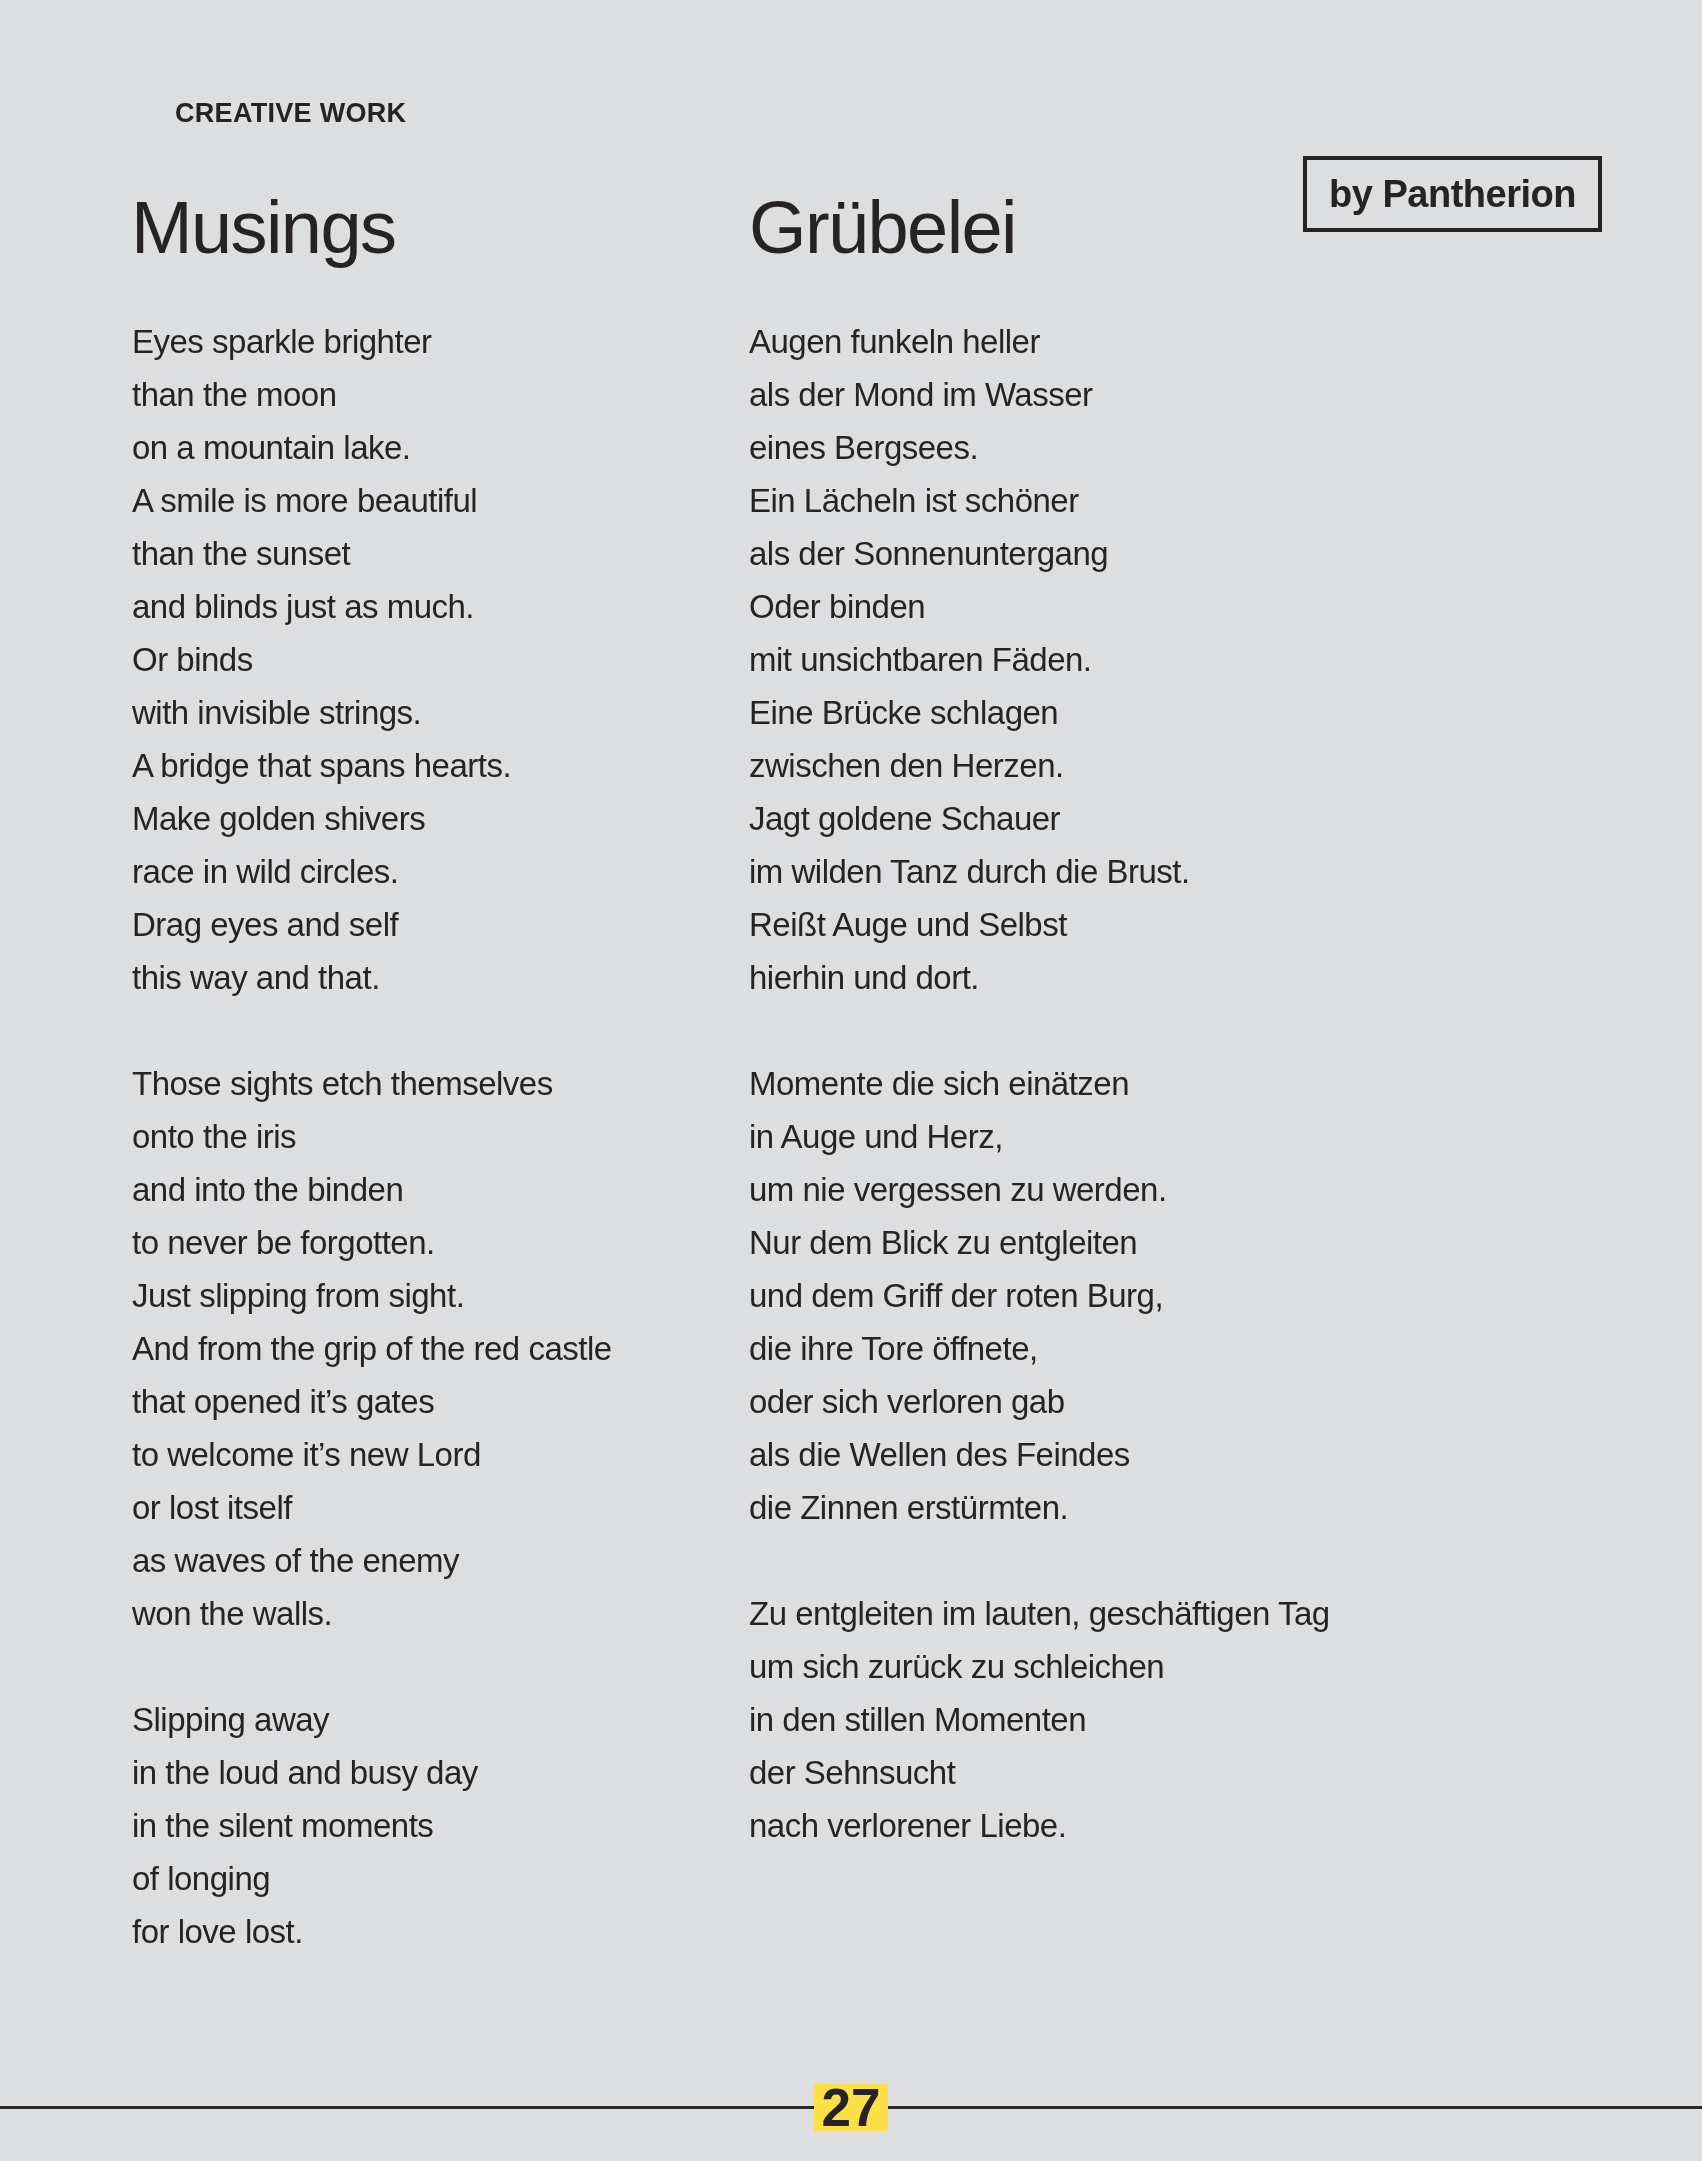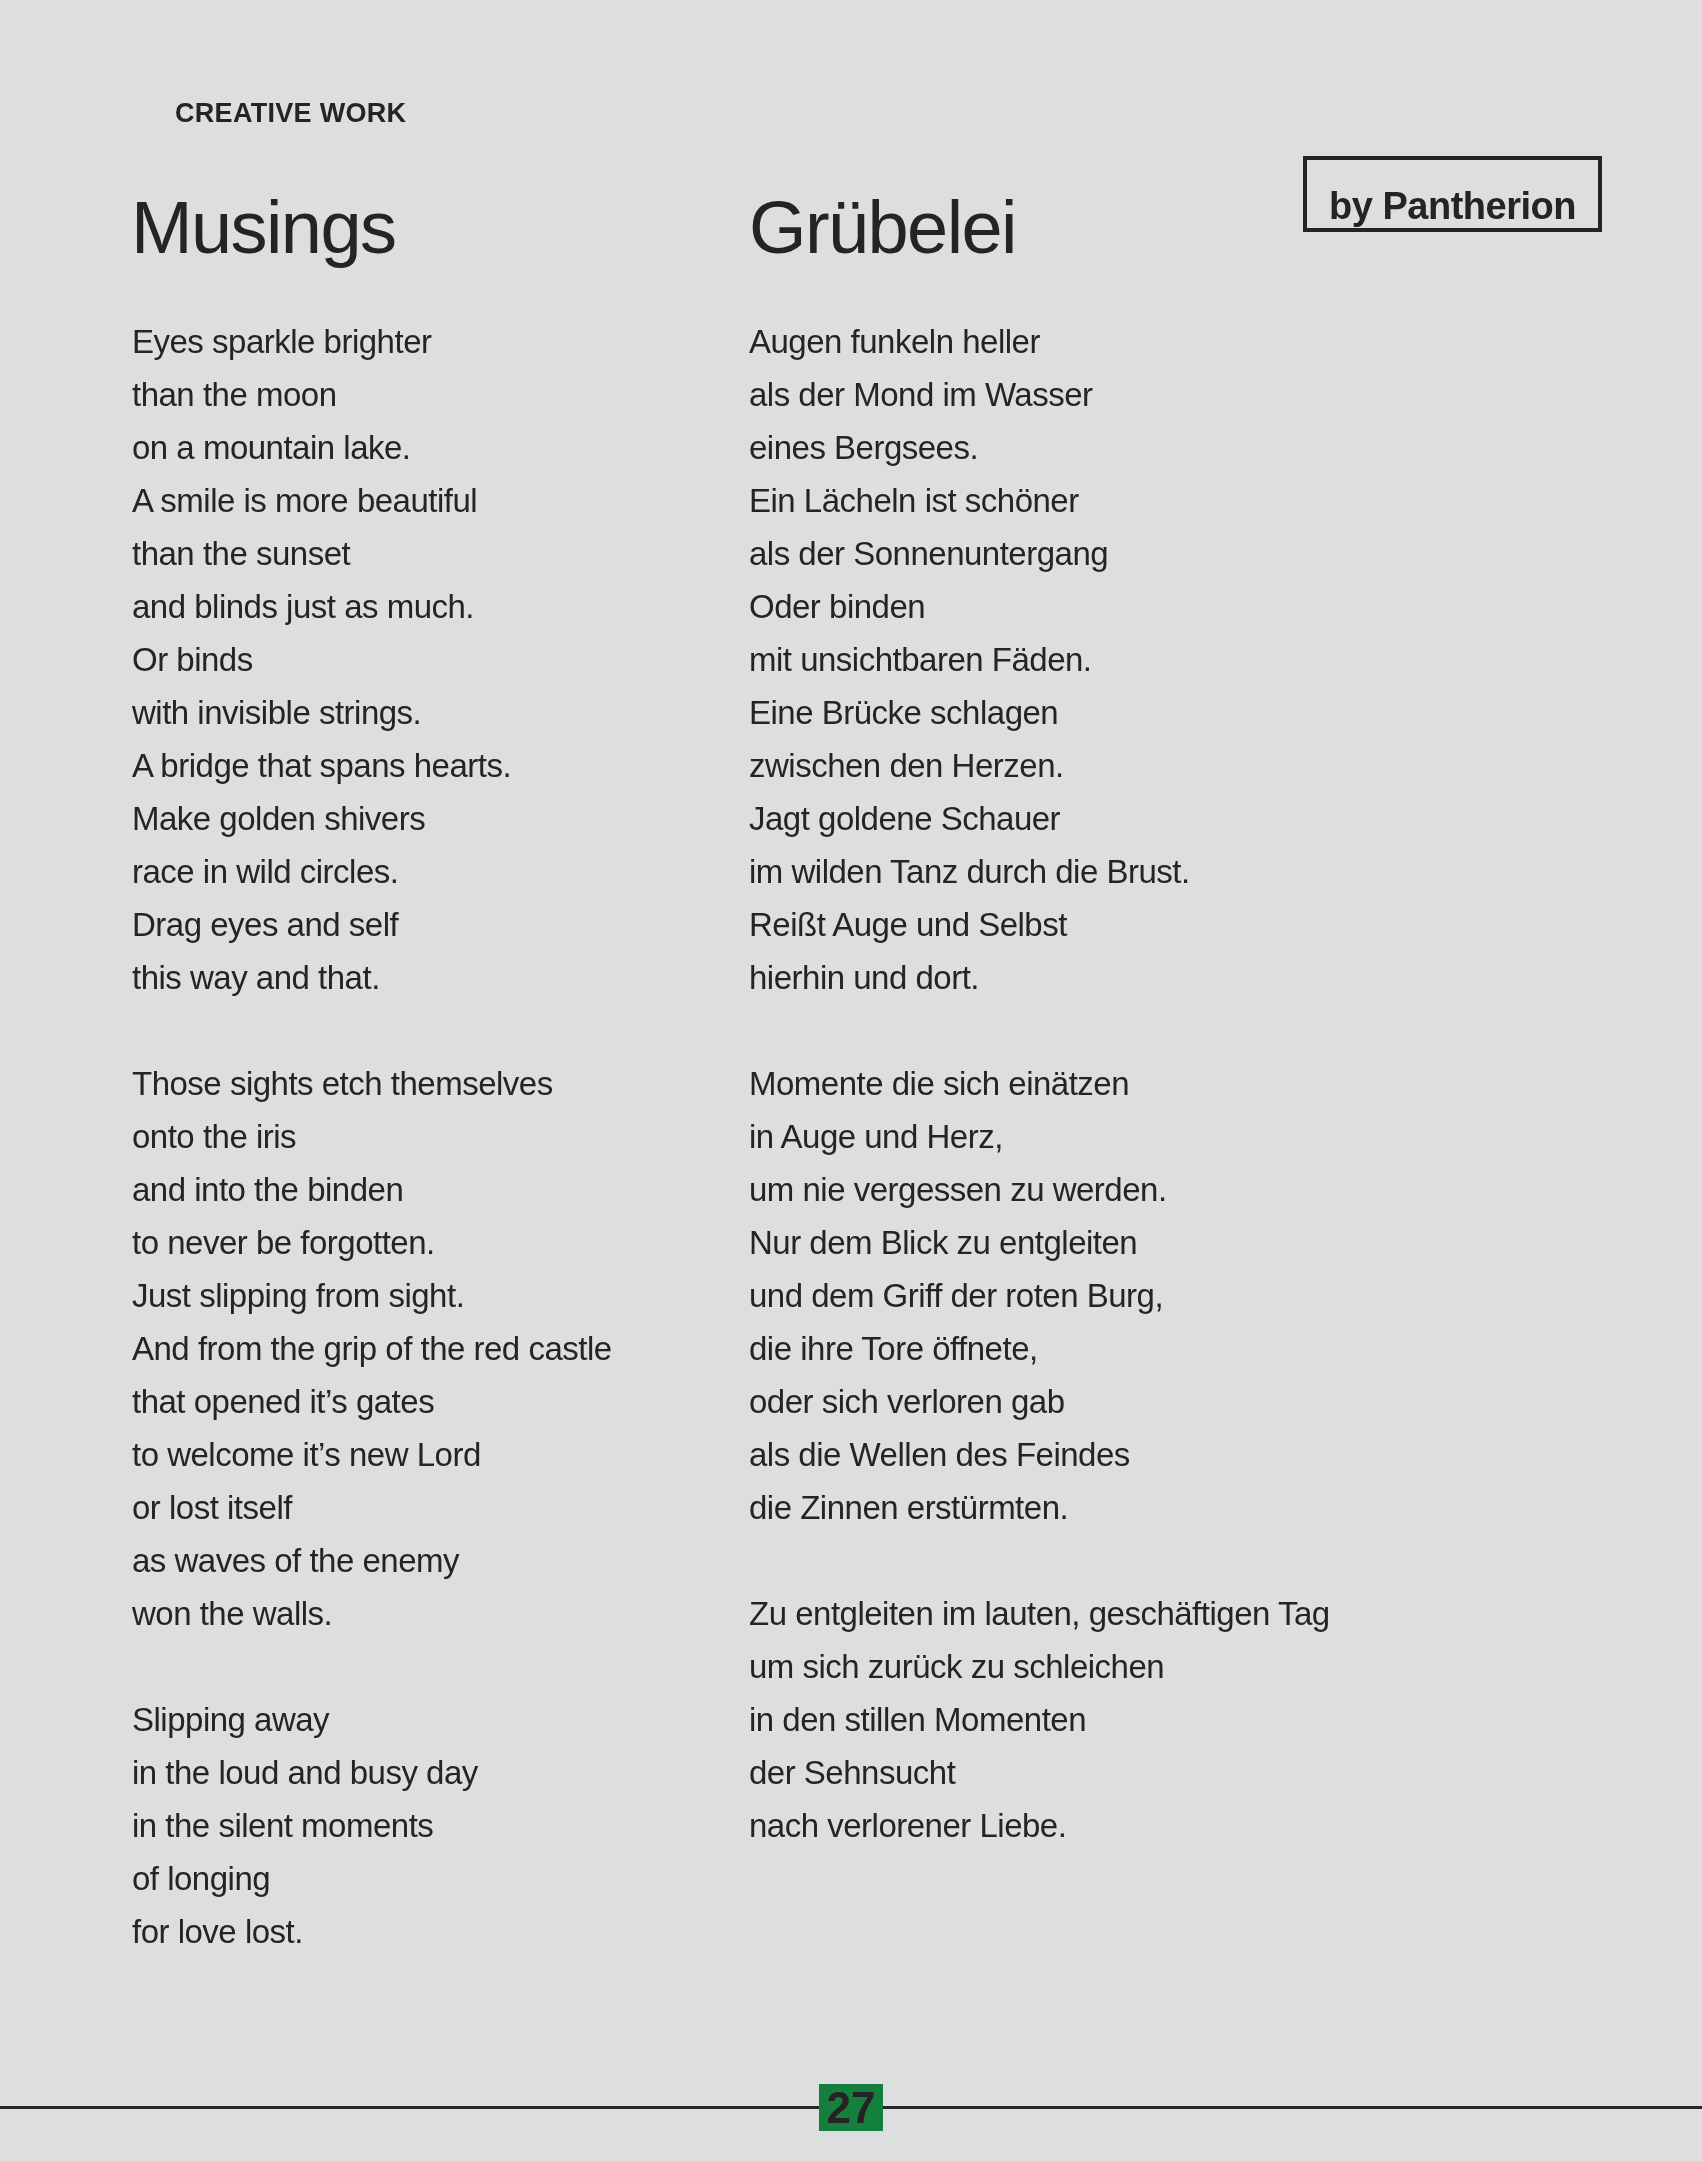--- a/index.html
+++ b/index.html
@@ -37,21 +37,21 @@
   .title-de { left: 749px; }
   .byline-box {
     position: absolute;
     left: 1303px;
     top: 156px;
     width: 299px;
     height: 76px;
     border: 4.9px solid #272325;
     box-sizing: border-box;
     display: flex;
-    align-items: flex-end;
+    align-items: center;
     justify-content: center;
   }
   .byline-box span {
     font-size: 38px;
     font-weight: 700;
     letter-spacing: -0.5px;
     white-space: nowrap;
   }
   .poem-col {
     position: absolute;
@@ -75,23 +75,23 @@
   .page-number-wrap {
     position: absolute;
     left: 0;
     top: 2084px;
     width: 1702px;
     text-align: center;
   }
   .page-number {
     display: inline-block;
     position: relative;
-    background: #15803d;
+    background: #fde047;
     padding: 0 7.6px;
-    font-size: 44px;
+    font-size: 53px;
     font-weight: 700;
     line-height: 47px;
   }
 </style>
 </head>
 <body>
 
 <div class="kicker">CREATIVE WORK</div>
 
 <h1 class="title title-en">Musings</h1>

